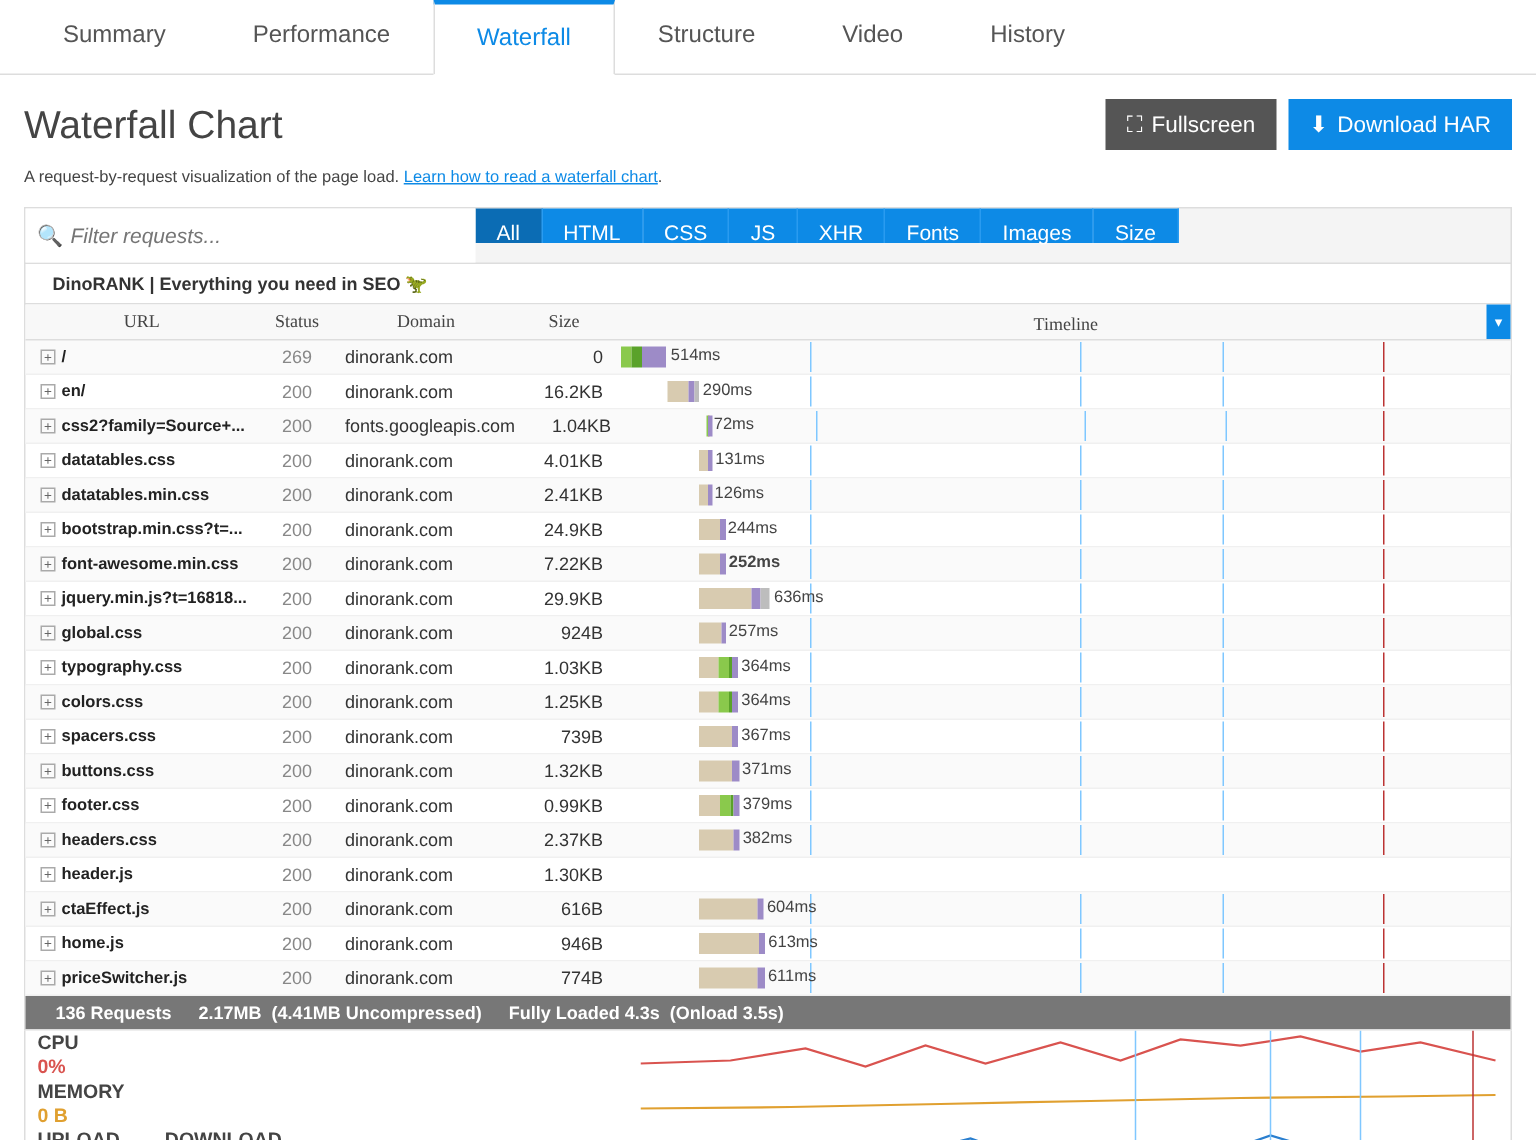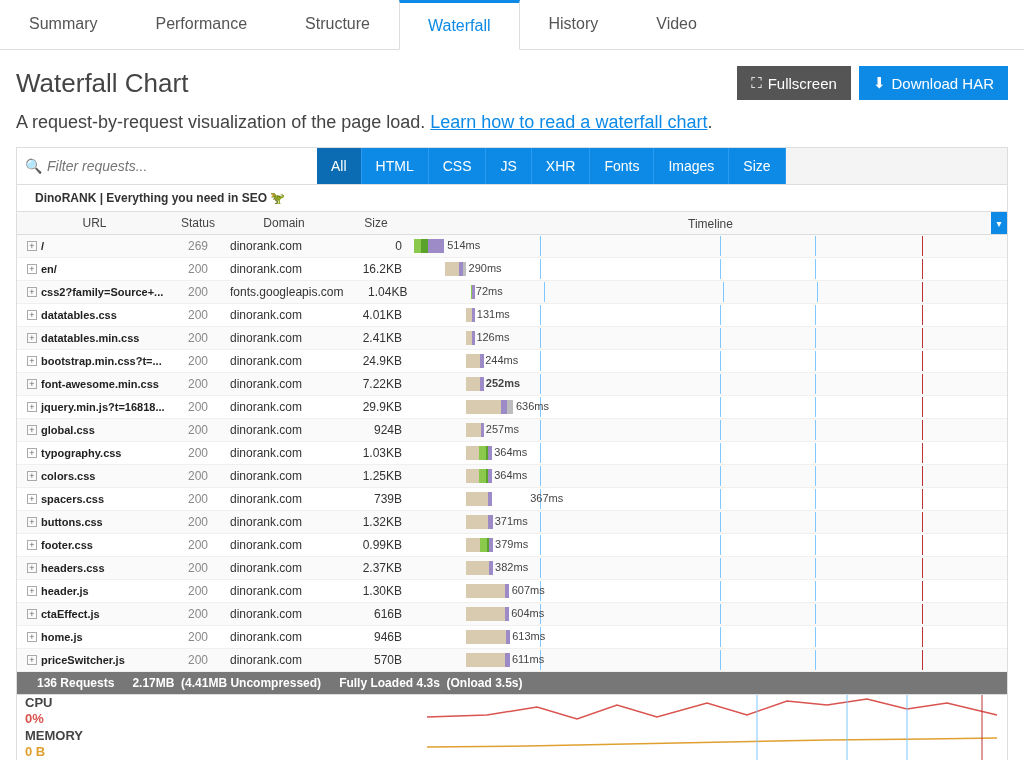--- a/index.html
+++ b/index.html
@@ -1,38 +1,38 @@
 <!DOCTYPE html>
 <html><head>
 <meta charset="utf-8">
 <style>
   * { box-sizing: border-box; margin: 0; padding: 0; }
   body { font-family: "Helvetica Neue", Arial, sans-serif; font-size: 13px; color: #333; background: #fff; width: 1024px; }
-  .tabs-bar { display: flex; border-bottom: 1px solid #ddd; padding: 0 0; background:#fff;}
+  .tabs-bar { display: flex; border-bottom: 1px solid #ddd; padding: 0 13px; background:#fff;}
   .tab { padding: 14px 28px; color: #555; cursor: pointer; font-size: 16px; border:1px solid transparent; border-bottom:none; position:relative; }
   .tab.active { color: #0d8ae6; border:1px solid #ddd; border-bottom:1px solid #fff; border-top:3px solid #0d8ae6; margin-bottom:-1px; background:#fff;}
   .header-row { display:flex; justify-content:space-between; align-items:center; padding: 16px 16px 8px 16px; }
   .title { font-size: 26px; font-weight:300; color:#444; }
   .header-actions { display:flex; gap:8px; }
   .btn { display:inline-flex; align-items:center; gap:6px; padding: 8px 14px; color:#fff; font-size:15px; border:none; cursor:pointer; }
   .btn-dark { background:#555; }
   .btn-primary { background:#0d8ae6; }
-  .subtext { padding: 4px 16px 14px 16px; color:#444; font-size:18px;}
+  .subtext { padding: 4px 16px 14px 16px; color:#444; font-size:11px;}
   .subtext a { color:#0d8ae6; text-decoration:underline; }
   .controls-row { display:flex; border:1px solid #ddd; background:#f4f4f4; margin:0 16px; }
   .filter-wrap { position:relative; flex:0 0 300px; }
   .filter-input { width:100%; padding:8px 8px 8px 30px; border:none; background:#fff; font-size:14px; color:#888; font-style:italic; height:36px;}
   .search-icon { position:absolute; left:8px; top:50%; transform:translateY(-50%); color:#aaa; font-size:14px;}
   .filter-btns { display:flex; }
-  .fbtn { padding:8px 14px; background:#0d8ae6; color:#fff; border:none; border-right:1px solid #2a9bf0; cursor:pointer; font-size:14px; height:36px;}
+  .fbtn { padding:8px 14px; background:#0d8ae6; color:#fff; border:none; border-right:1px solid #2a9bf0; cursor:pointer; font-size:14px; height:23px;}
   .fbtn.active { background:#0b6cb4; }
   .page-label { padding: 6px 18px; font-size:12px; font-weight:bold; color:#333; background:#fff; margin:0 16px; border-left:1px solid #ddd; border-right:1px solid #ddd;}
   .table-wrap { margin:0 16px; border:1px solid #ddd; }
   .thead, .trow { display:flex; align-items:center; font-size:12px; }
-  .thead { background:#f8f8f8; border-bottom:1px solid #ddd; position:relative;}
+  .thead { background:#f8f8f8; border-bottom:1px solid #ddd; position:relative;font-family:Liberation Serif, serif;}
   .col { padding: 4px 6px; }
   .col-url { flex:0 0 155px; }
   .col-status { flex:0 0 52px; text-align:center; color:#888;}
   .col-domain { flex:0 0 120px; }
   .col-size { flex:0 0 70px; text-align:right; padding-right:12px;}
   .col-timeline { flex:1; position:relative; height:20px; }
   .thead .col { font-weight:normal; color:#444; text-align:center;}
   .thead .col-url { text-align:center; }
   .thead .col-timeline { text-align:center; }
   .scroll-arrow { position:absolute; right:0; top:0; bottom:0; width:16px; background:#0d8ae6; color:#fff; display:flex; align-items:center; justify-content:center; font-size:10px; cursor:pointer;}
@@ -53,24 +53,24 @@
   .v-orange { color:#e0a030;}
   svg.spark { position:absolute; top:0; right:0; height:100%; }
   .tight { line-height:1.1; padding:1px 8px;}
 </style>
 </head>
 <body>
 
 <div class="tabs-bar" id="tabs-bar">
     <div class="tab">Summary</div>
     <div class="tab">Performance</div>
+    <div class="tab active">Waterfall</div>
     <div class="tab">Structure</div>
-    <div class="tab active">Waterfall</div>
+    <div class="tab">Video</div>
     <div class="tab">History</div>
-    <div class="tab">Video</div>
   </div>
 
 <div class="header-row">
   <div class="title">Waterfall Chart</div>
   <div class="header-actions">
     <button class="btn btn-dark">
       <span>⛶</span>
       <span>Fullscreen</span>
     </button>
     <button class="btn btn-primary">
@@ -377,21 +377,21 @@
         <div class="col col-size">739B</div>
         <div class="col col-timeline">
           <div class="vline" style="left: 21.2%; background: rgb(127, 199, 255);"></div>
           <div class="vline" style="left: 51.6%; background: rgb(127, 199, 255);"></div>
           <div class="vline" style="left: 67.6%; background: rgb(127, 199, 255);"></div>
           <div class="vline" style="left: 85.6%; background: rgb(187, 51, 51);"></div>
           <div class="bar-segments" style="left: 8.72%;">
             <div class="seg" style="width: 22.272px; background: rgb(216, 203, 176);"></div>
             <div class="seg" style="width: 4.176px; background: rgb(157, 139, 199);"></div>
           </div>
-          <div class="timing-label" style="left: 13.52%; margin-left: 36px;">367ms</div>
+          <div class="timing-label" style="left: 13.52%;">367ms</div>
         </div>
       </div>
       <div class="trow">
         <div class="col col-url">
           <div class="row-url">
             <span class="expand">+</span>
             <span class="bold">buttons.css</span>
           </div>
         </div>
         <div class="col col-status">200</div>
@@ -458,31 +458,20 @@
       <div class="trow">
         <div class="col col-url">
           <div class="row-url">
             <span class="expand">+</span>
             <span class="bold">header.js</span>
           </div>
         </div>
         <div class="col col-status">200</div>
         <div class="col col-domain">dinorank.com</div>
         <div class="col col-size">1.30KB</div>
-        <div class="col col-timeline">
-          <div class="vline" style="left: 21.2%; background: rgb(127, 199, 255);"></div>
-          <div class="vline" style="left: 51.6%; background: rgb(127, 199, 255);"></div>
-          <div class="vline" style="left: 67.6%; background: rgb(127, 199, 255);"></div>
-          <div class="vline" style="left: 85.6%; background: rgb(187, 51, 51);"></div>
-          <div class="bar-segments" style="left: 8.72%;">
-            <div class="seg" style="width: 39.44px; background: rgb(216, 203, 176);"></div>
-            <div class="seg" style="width: 4.176px; background: rgb(157, 139, 199);"></div>
-          </div>
-          <div class="timing-label" style="left: 16.48%;">607ms</div>
-        </div>
       </div>
       <div class="trow">
         <div class="col col-url">
           <div class="row-url">
             <span class="expand">+</span>
             <span class="bold">ctaEffect.js</span>
           </div>
         </div>
         <div class="col col-status">200</div>
         <div class="col col-domain">dinorank.com</div>
@@ -523,21 +512,21 @@
       </div>
       <div class="trow">
         <div class="col col-url">
           <div class="row-url">
             <span class="expand">+</span>
             <span class="bold">priceSwitcher.js</span>
           </div>
         </div>
         <div class="col col-status">200</div>
         <div class="col col-domain">dinorank.com</div>
-        <div class="col col-size">570B</div>
+        <div class="col col-size">774B</div>
         <div class="col col-timeline">
           <div class="vline" style="left: 21.2%; background: rgb(127, 199, 255);"></div>
           <div class="vline" style="left: 51.6%; background: rgb(127, 199, 255);"></div>
           <div class="vline" style="left: 67.6%; background: rgb(127, 199, 255);"></div>
           <div class="vline" style="left: 85.6%; background: rgb(187, 51, 51);"></div>
           <div class="bar-segments" style="left: 8.72%;">
             <div class="seg" style="width: 39.672px; background: rgb(216, 203, 176);"></div>
             <div class="seg" style="width: 4.176px; background: rgb(157, 139, 199);"></div>
           </div>
           <div class="timing-label" style="left: 16.52%;">611ms</div>

